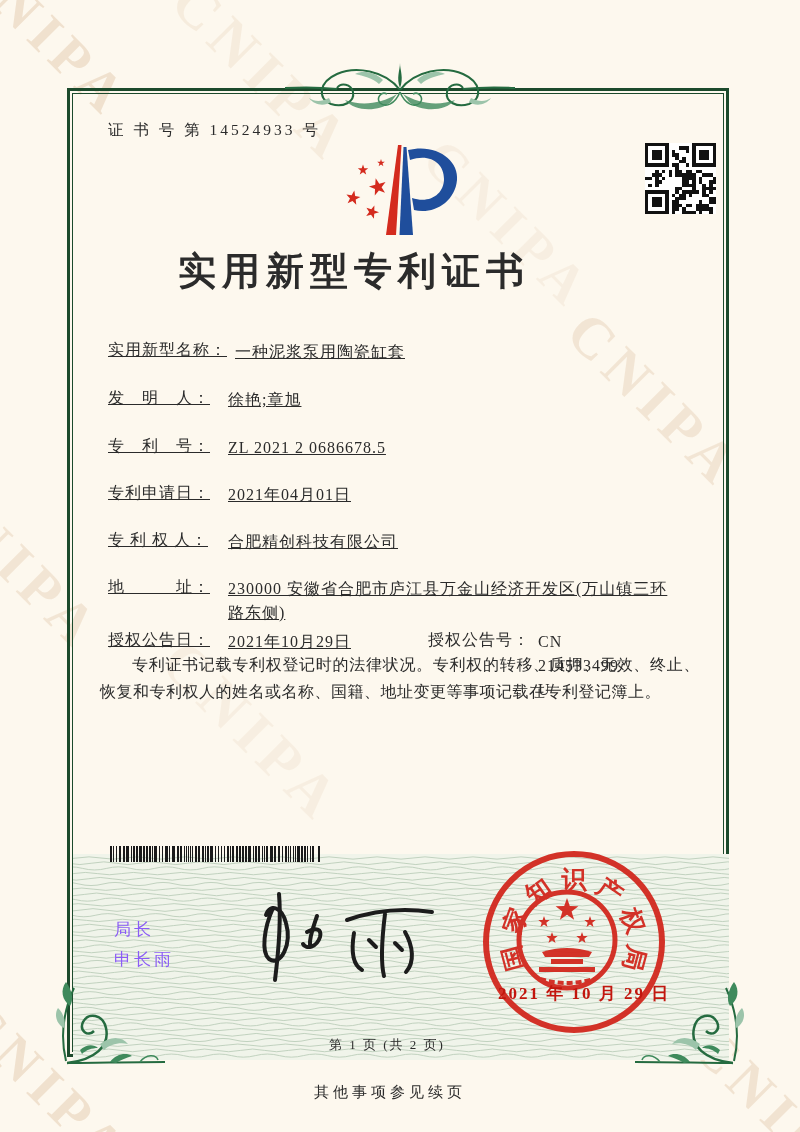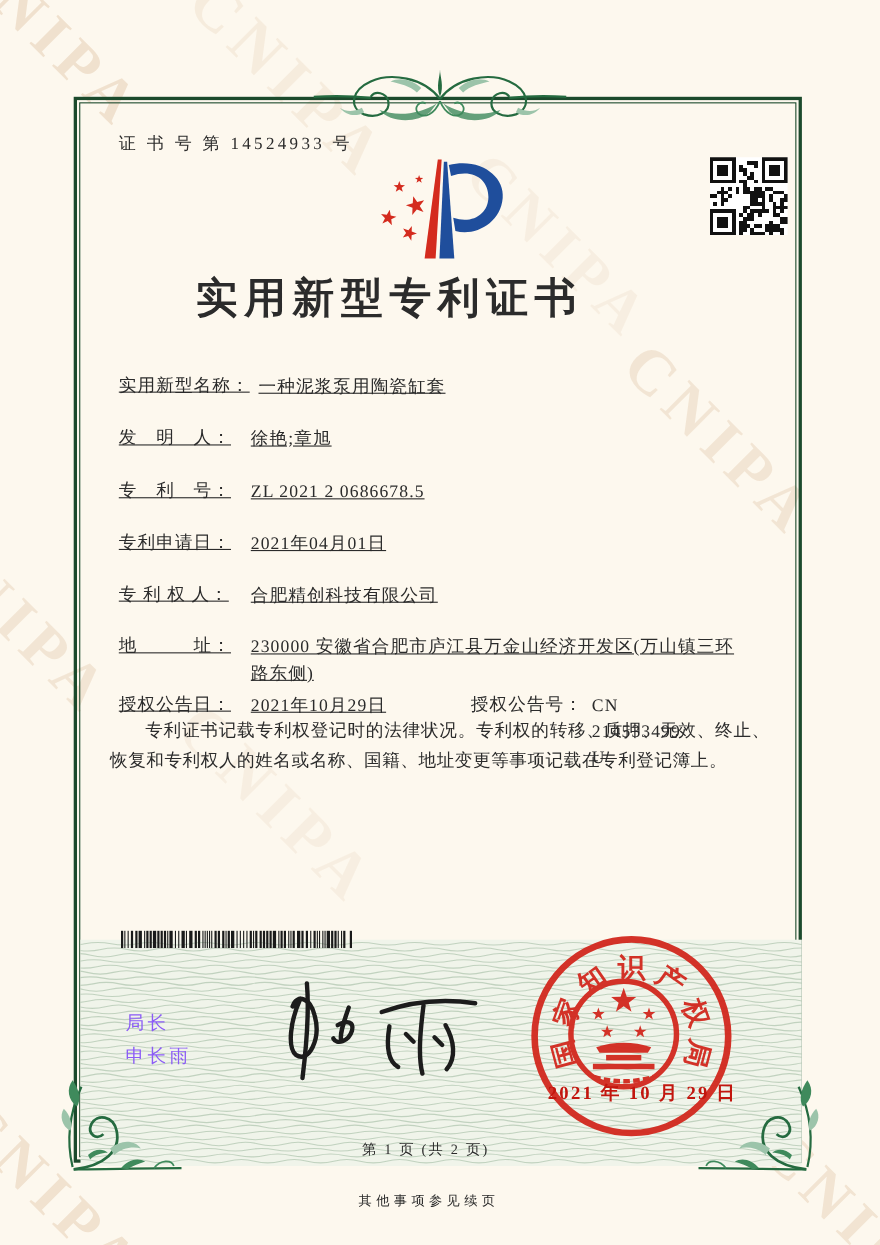--- a/index.html
+++ b/index.html
@@ -51,21 +51,21 @@
     font-size:17px;letter-spacing:3px;color:#8b5cf6;}
   .sig{position:absolute;left:235px;top:888px;z-index:3;}
   
   .seal{position:absolute;left:480px;top:848px;z-index:4;opacity:.95;}
   .seal-date{position:absolute;left:498px;top:982px;z-index:5;
     color:#c2160e;font-size:17px;font-weight:600;letter-spacing:2px;white-space:nowrap;}
   
   .page-info{position:absolute;left:67px;top:1036px;width:640px;text-align:center;
     font-size:13px;letter-spacing:2px;z-index:3;}
   .footer-note{position:absolute;left:0;top:1083px;width:780px;text-align:center;
-    font-size:12px;letter-spacing:4px;z-index:2;}
+    font-size:15px;letter-spacing:4px;z-index:2;}
   .orn{position:absolute;z-index:2;pointer-events:none;}
   svg{display:block;}
 </style>
 </head>
 <body>
 
 <div class="wm" style="left:45px;top:32px;font-size:56px;opacity:.20">CNIPA</div>
 <div class="wm" style="left:262px;top:72px;font-size:60px;opacity:.10">CNIPA</div>
 <div class="wm" style="left:508px;top:224px;font-size:56px;opacity:.08">CNIPA</div>
 <div class="wm" style="left:655px;top:400px;font-size:58px;opacity:.16">CNIPA</div>

